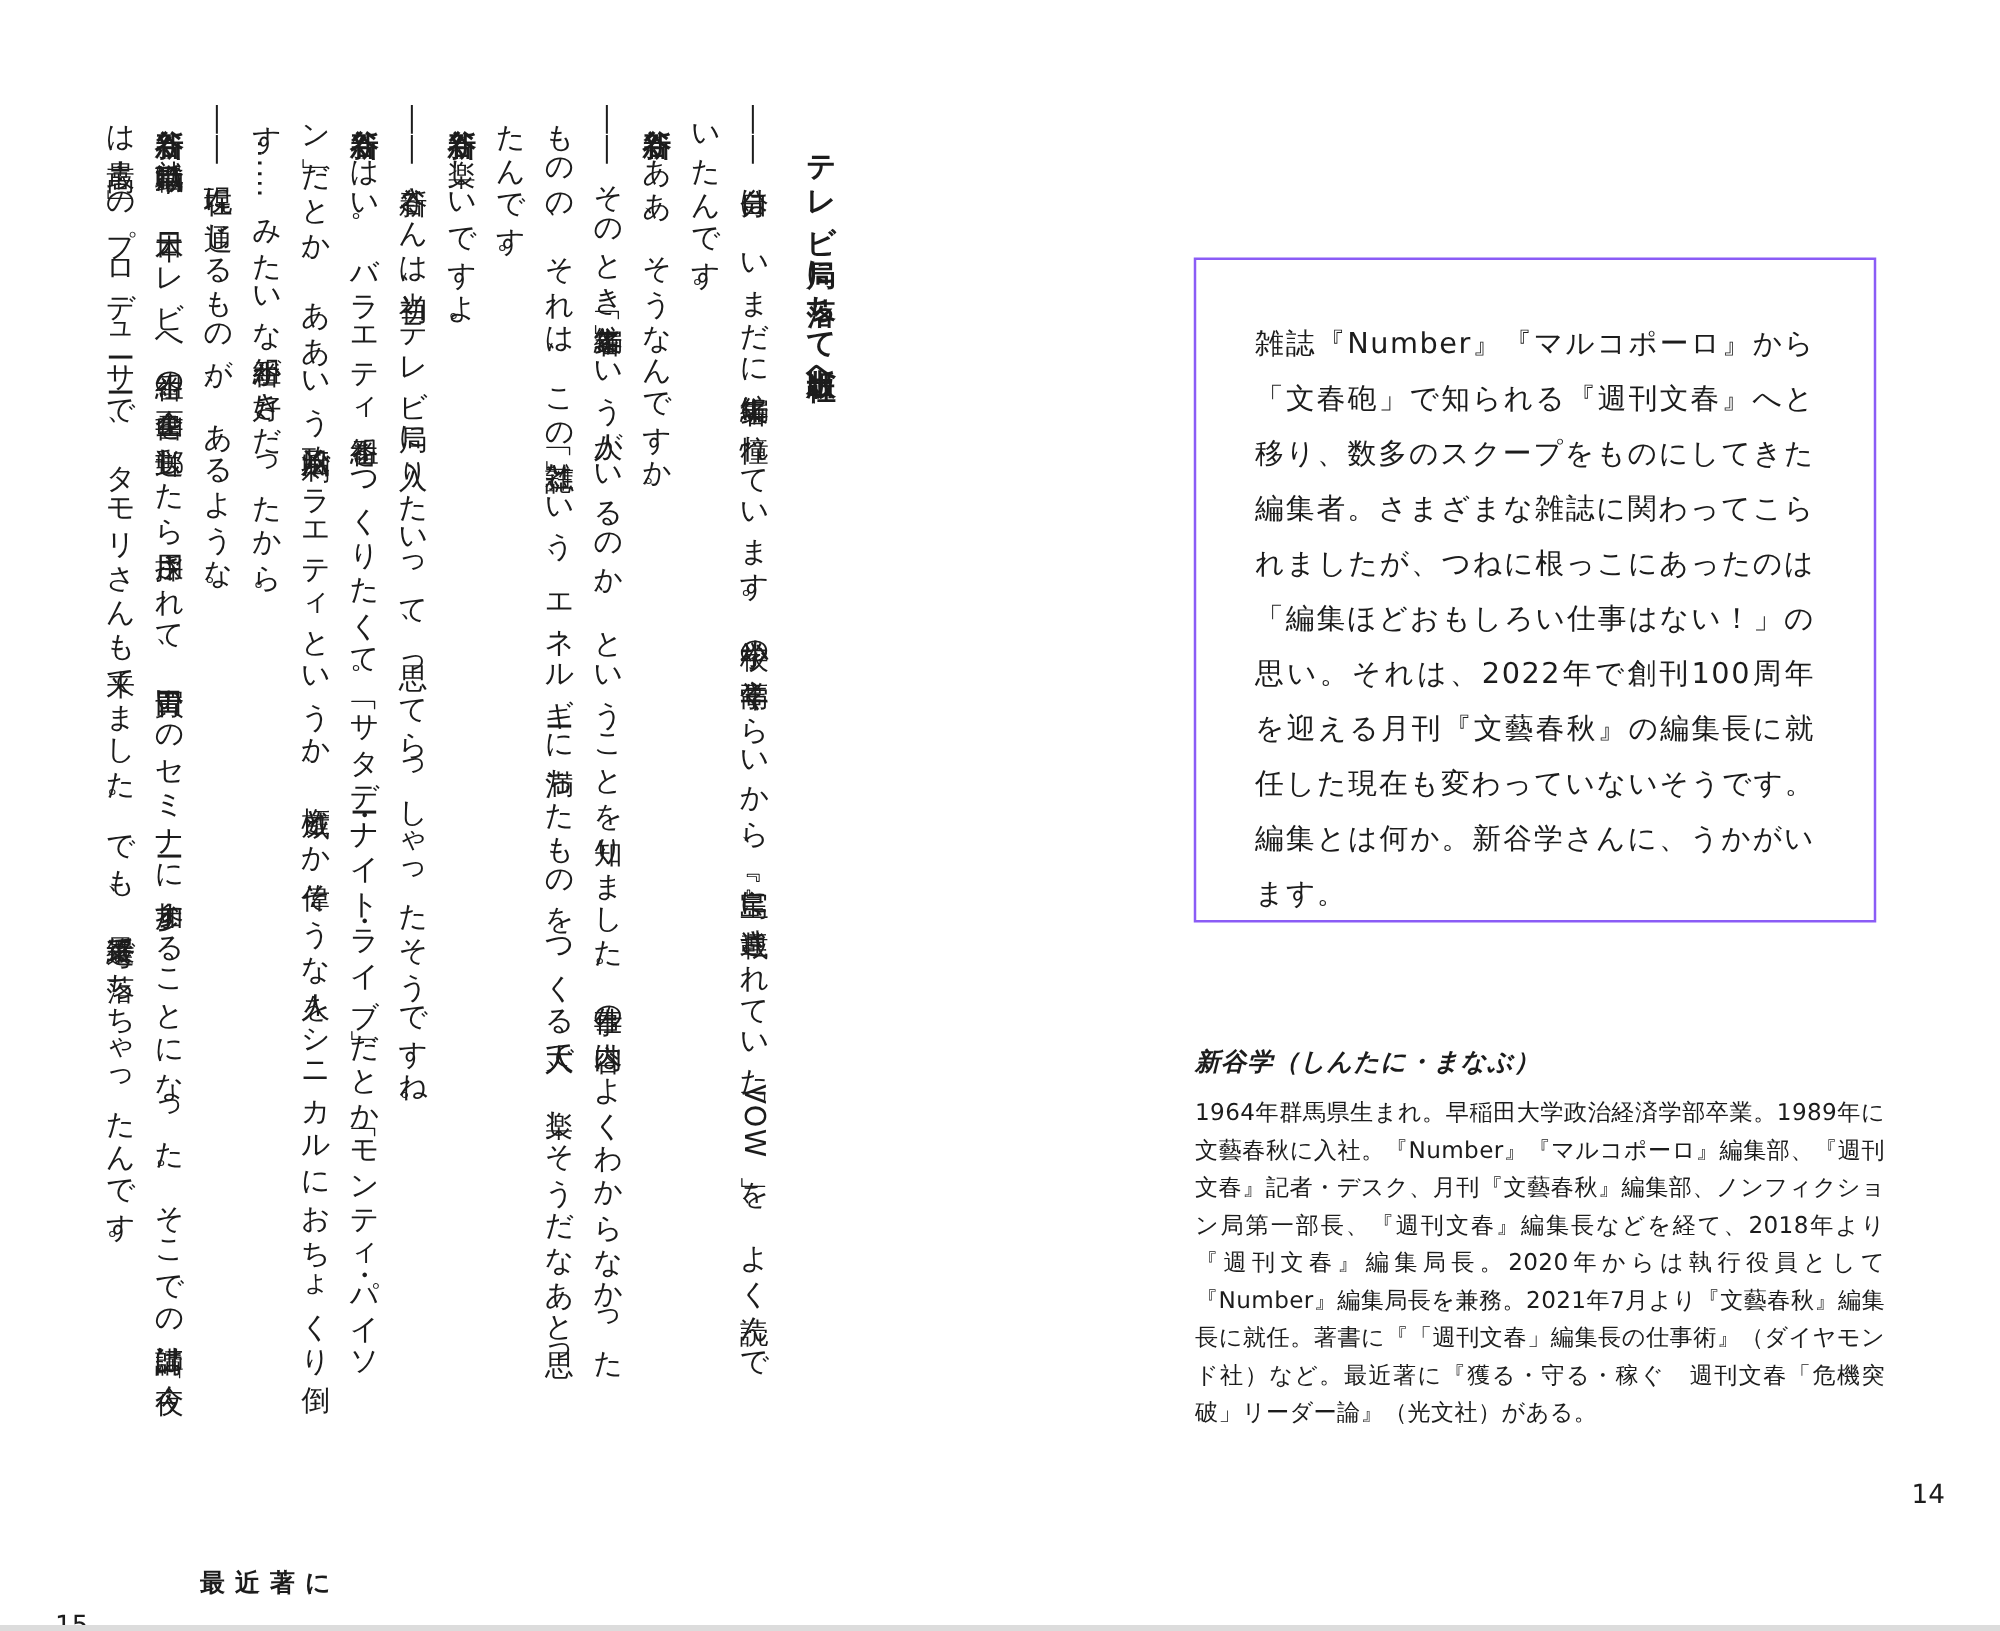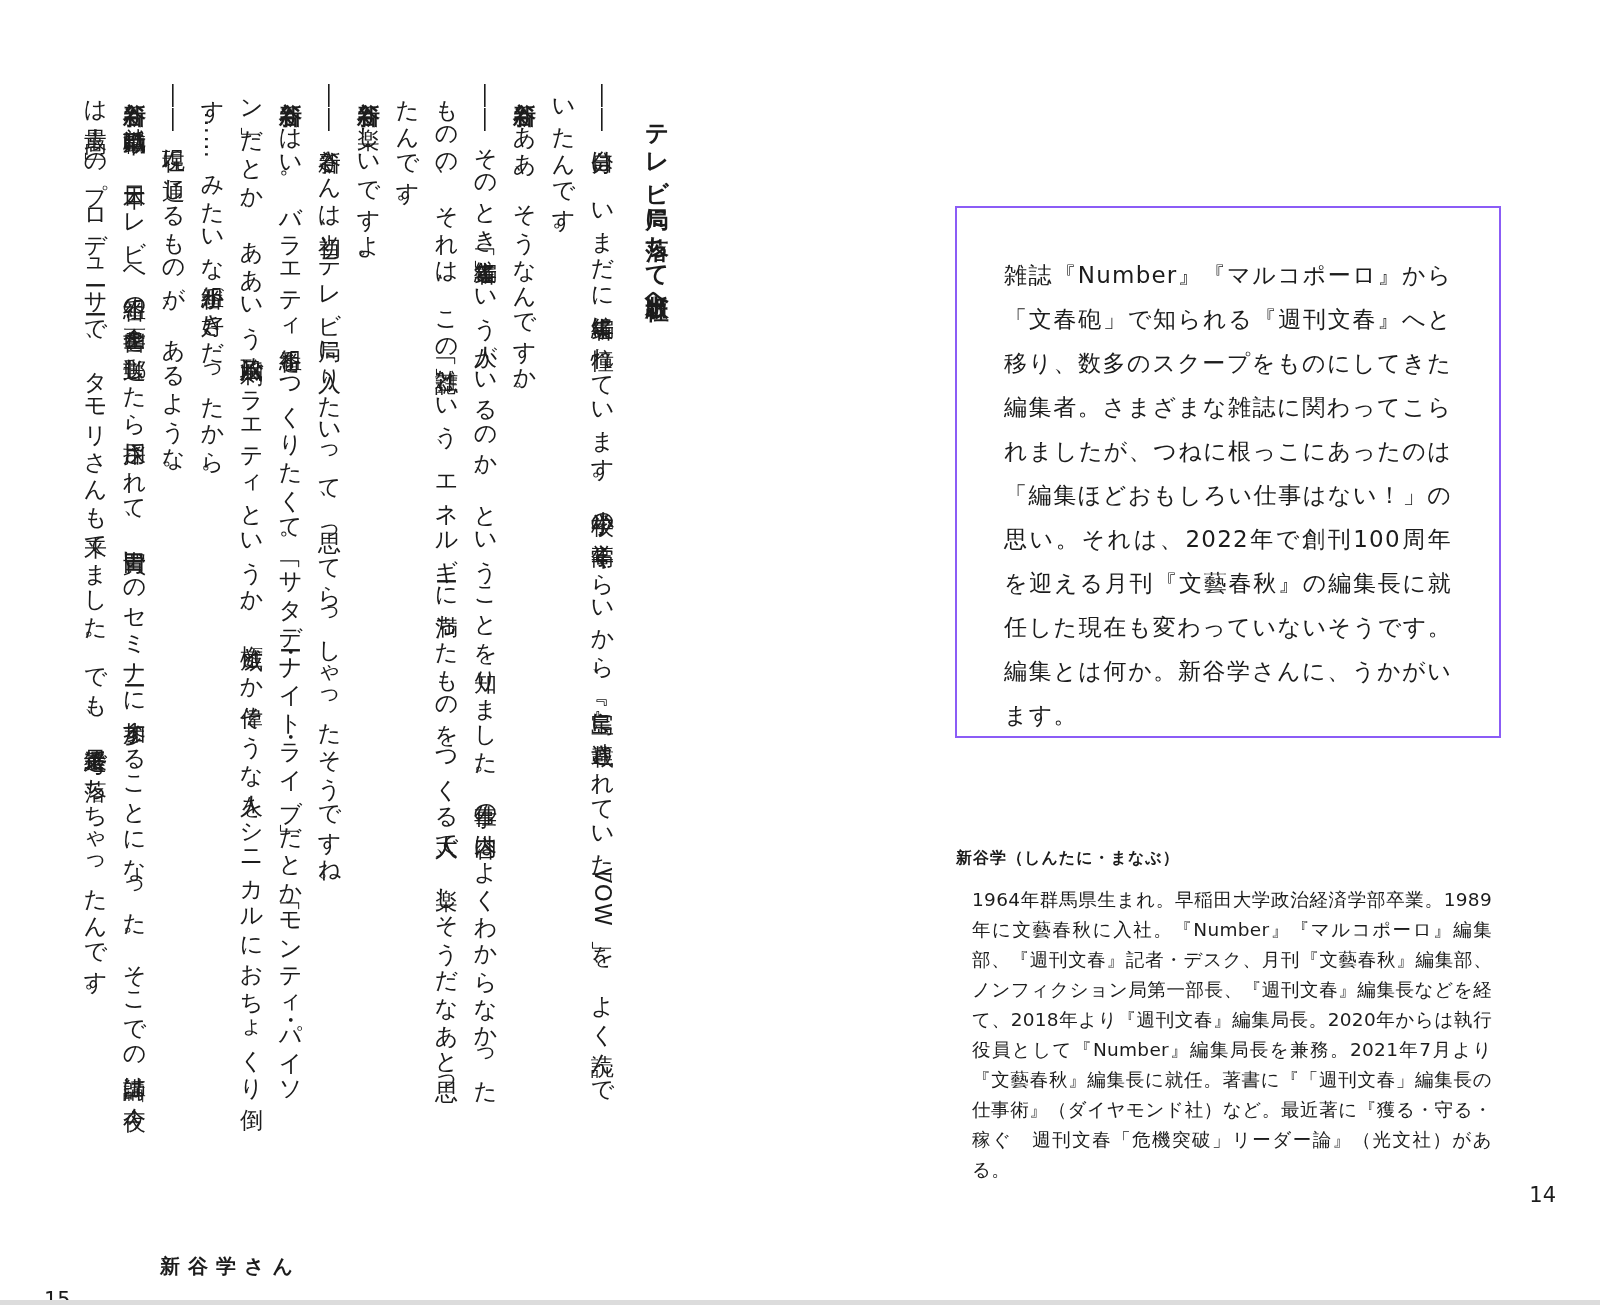--- a/index.html
+++ b/index.html
@@ -30,23 +30,23 @@
   .intro-box{
     position:absolute;left:955px;top:206px;width:546px;height:532px;
     border:2px solid #8b5cf6;box-sizing:border-box;
     padding:45px 47px;
   }
   .intro-box p{
     margin:0;font-size:23px;line-height:44px;letter-spacing:1.2px;
     text-align:justify;
   }
   .bio{position:absolute;left:956px;top:836px;width:552px;}
-  .bio-name{margin:12px 0 13px 0;font-size:16px;font-weight:bold;letter-spacing:1px;}
+  .bio-name{margin:0 0 13px 0;font-size:20px;font-weight:bold;letter-spacing:1px;font-style:italic;}
   .bio-text{
-    margin:16px;font-size:18.5px;line-height:30px;letter-spacing:0.3px;
+    margin:0;font-size:18.5px;line-height:30px;letter-spacing:0.3px;
     text-align:justify;
   }
 
   
   .pagenum-left{position:absolute;left:44px;top:1288px;font-size:21px;}
   .running-title{position:absolute;left:160px;top:1253px;font-size:20px;font-weight:bold;letter-spacing:8px;}
   .pagenum-right{position:absolute;right:44px;top:1183px;font-size:21px;}
 </style>
 </head>
 <body>
@@ -68,21 +68,21 @@
       <p class="v-para"><span class="speaker"></span><span>――新谷さんは当初、テレビ局に入りたいって、思ってらっしゃったそうですね。</span></p>
 
       <p class="v-para"><span class="speaker">新谷</span><span>　はい。バラエティ番組をつくりたくて。「サタデー・ナイト・ライブ」だとか「モンティ・パイソン」だとか、ああいう政治風刺バラエティというか、権威とか偉そうな人をシニカルにおちょくり倒す……みたいな番組が好きだったから。</span></p>
 
       <p class="v-para"><span class="speaker"></span><span>――現在に通じるものが、あるような。</span></p>
 
       <p class="v-para"><span class="speaker">新谷</span><span>　就職活動中に、日本テレビへ番組の企画書を郵送したら採用されて、青田買いのセミナーに参加することになった。そこでの講師は「今夜は最高！」のプロデューサーで、タモリさんも来てました。でも、最終選考で落ちちゃったんです。</span></p>
     </div>
 
     <div class="pagenum-left">15</div>
-    <div class="running-title">新谷学さん</div>
+    <div class="running-title">最近著に</div>
   </section>
 
   <section>
     <div class="intro-box">
       <p>雑誌『Number』『マルコポーロ』から「文春砲」で知られる『週刊文春』へと移り、数多のスクープをものにしてきた編集者。さまざまな雑誌に関わってこられましたが、つねに根っこにあったのは「編集ほどおもしろい仕事はない！」の思い。それは、2022年で創刊100周年を迎える月刊『文藝春秋』の編集長に就任した現在も変わっていないそうです。編集とは何か。新谷学さんに、うかがいます。</p>
     </div>
 
     <div class="bio">
       <h3 class="bio-name">新谷学（しんたに・まなぶ）</h3>
       <p class="bio-text">1964年群馬県生まれ。早稲田大学政治経済学部卒業。1989年に文藝春秋に入社。『Number』『マルコポーロ』編集部、『週刊文春』記者・デスク、月刊『文藝春秋』編集部、ノンフィクション局第一部長、『週刊文春』編集長などを経て、2018年より『週刊文春』編集局長。2020年からは執行役員として『Number』編集局長を兼務。2021年7月より『文藝春秋』編集長に就任。著書に『「週刊文春」編集長の仕事術』（ダイヤモンド社）など。最近著に『獲る・守る・稼ぐ　週刊文春「危機突破」リーダー論』（光文社）がある。</p>

